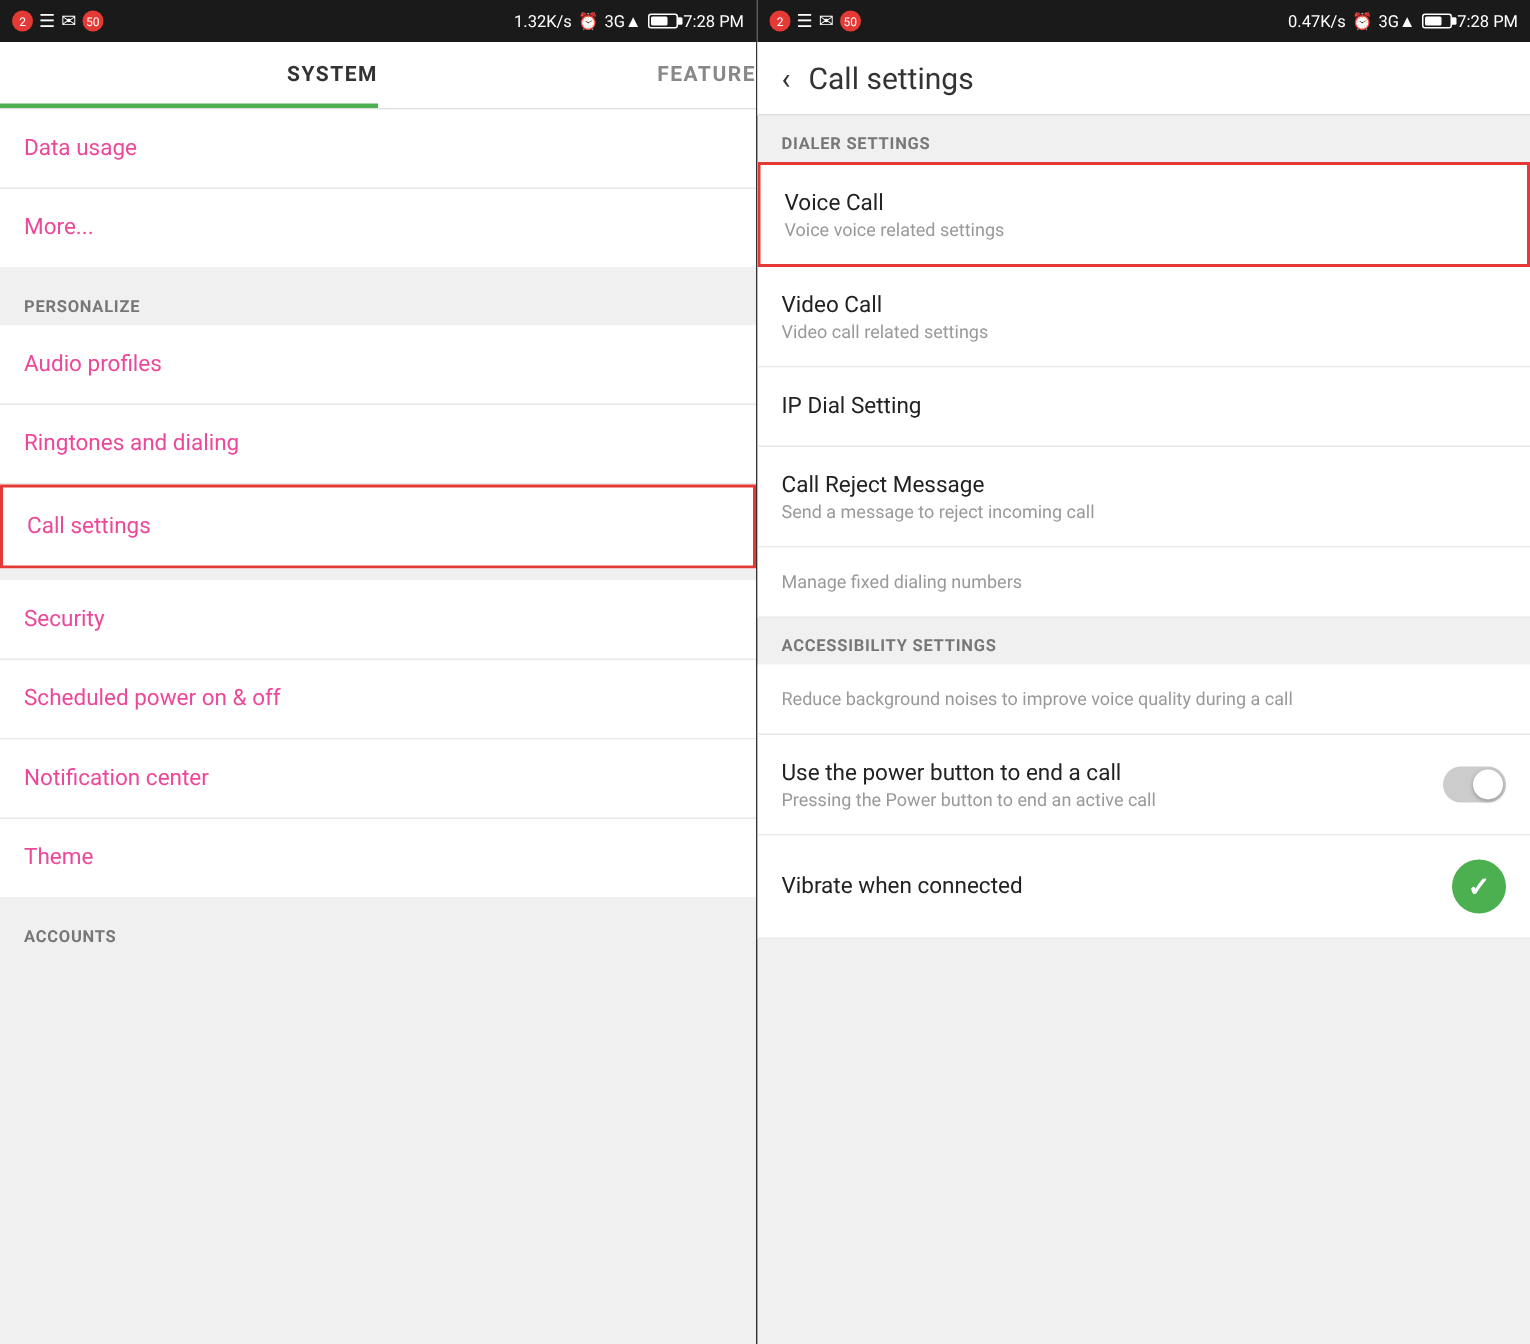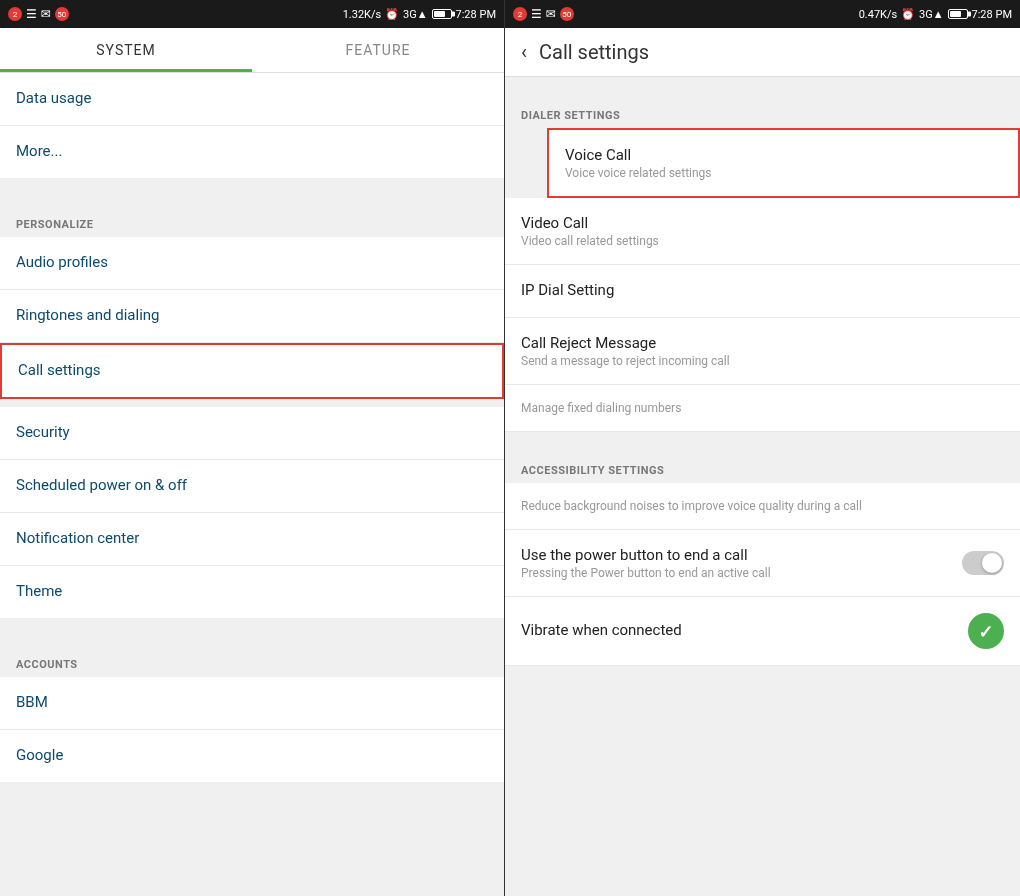--- a/index.html
+++ b/index.html
@@ -85,24 +85,24 @@
     }
 
     
     .tabs {
       display: flex;
       background: #fff;
       border-bottom: 1px solid #ddd;
     }
     .tab {
       flex: 1;
-      text-align: center;
+      text-align: right;
       padding: 14px 0;
       font-size: 14px;
-      font-weight: normal;
+      font-weight: bold;
       color: #888;
       letter-spacing: 1px;
       cursor: pointer;
       position: relative;
     }
     .tab.active {
       color: #333;
     }
     .tab.active::after {
       content: '';
@@ -120,42 +120,41 @@
       overflow-y: auto;
       background: #f0f0f0;
     }
     .section-label {
       font-size: 11px;
       font-weight: bold;
       color: #777;
       padding: 12px 16px 6px;
       letter-spacing: 0.5px;
       text-transform: uppercase;
-      margin-top: 20px;
     }
     .settings-group {
       background: #fff;
       margin: 0;
     }
     .settings-item {
       padding: 16px 16px;
       border-bottom: 1px solid #e8e8e8;
       cursor: pointer;
       background: #fff;
     }
     .settings-item:last-child {
       border-bottom: none;
     }
     .settings-item.highlighted {
       border: 2px solid #e53935;
       margin: 0;
     }
     .item-title {
       font-size: 15px;
-      color: #0c4a6e;
+      color: #ec4899;
       margin-bottom: 2px;
     }
     .divider-line {
       height: 8px;
       background: #f0f0f0;
     }
 
     
     .right-header {
       background: #fff;
@@ -185,21 +184,20 @@
       padding: 16px 16px;
       border-bottom: 1px solid #e8e8e8;
       background: #fff;
       cursor: pointer;
       display: flex;
       align-items: center;
       justify-content: space-between;
     }
     .right-settings-item.highlighted {
       border: 2.5px solid #e53935;
-      margin-left: 42px;
     }
     .right-item-text { flex: 1; }
     .right-item-title {
       font-size: 15px;
       color: #222;
       margin-bottom: 2px;
     }
     .right-item-subtitle {
       font-size: 12px;
       color: #999;
@@ -313,28 +311,20 @@
         <div class="item-title">Notification center</div>
       </div>
       <div class="settings-item">
         <div class="item-title">Theme</div>
       </div>
     </div>
 
     <div class="divider-line"></div>
 
     <div class="section-label">ACCOUNTS</div>
-    <div class="settings-group">
-      <div class="settings-item">
-        <div class="item-title">BBM</div>
-      </div>
-      <div class="settings-item">
-        <div class="item-title">Google</div>
-      </div>
-    </div>
   </div>
 </div>
 
 <div class="panel panel-right">
 
   <div class="status-bar">
     <div class="status-left">
       <div class="badge">2</div>
       <span style="font-size:12px;">☰</span>
       <span style="font-size:12px;">✉</span>

